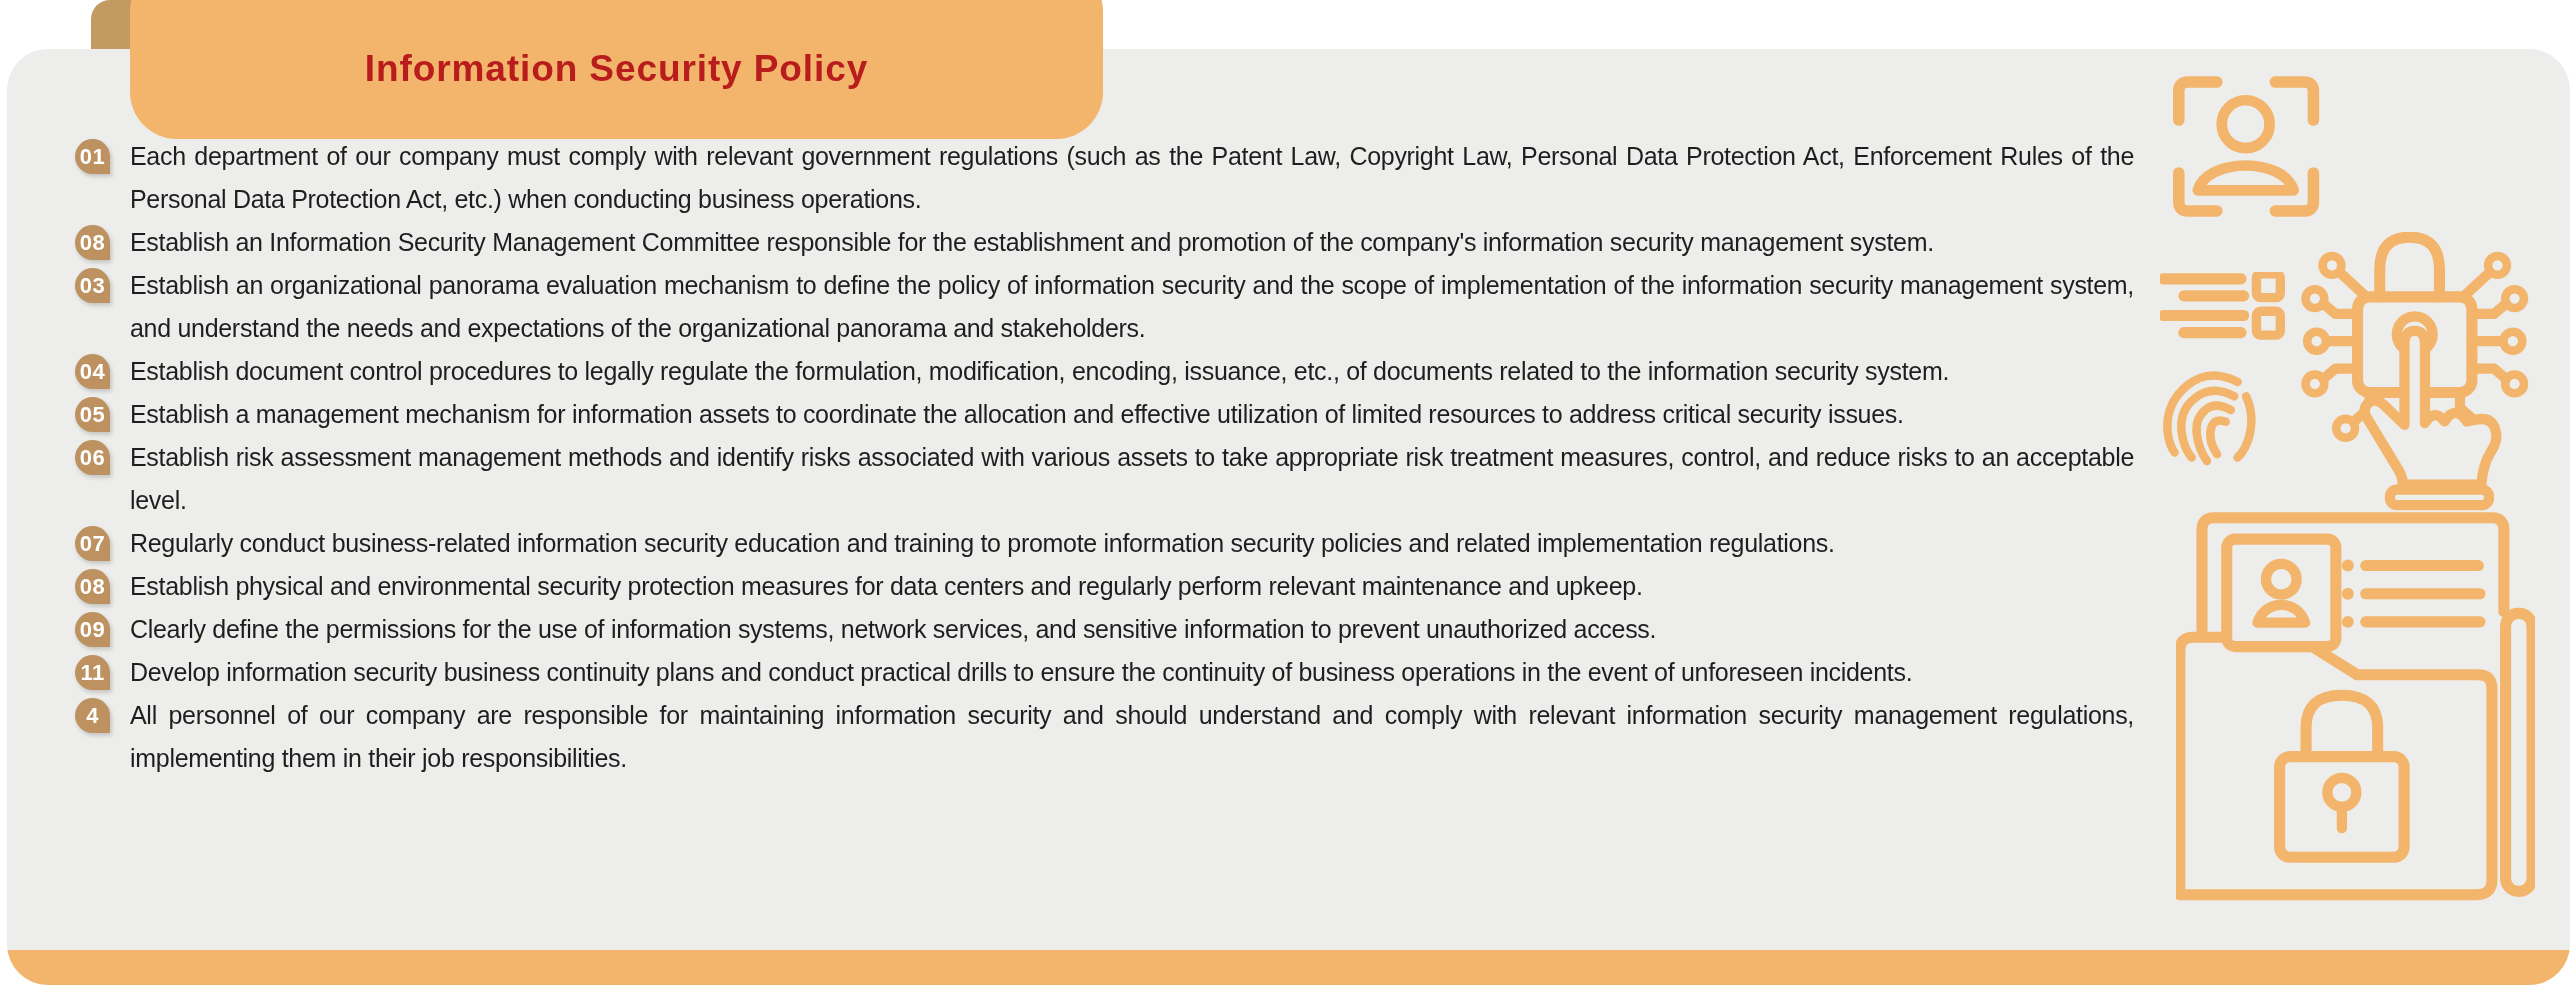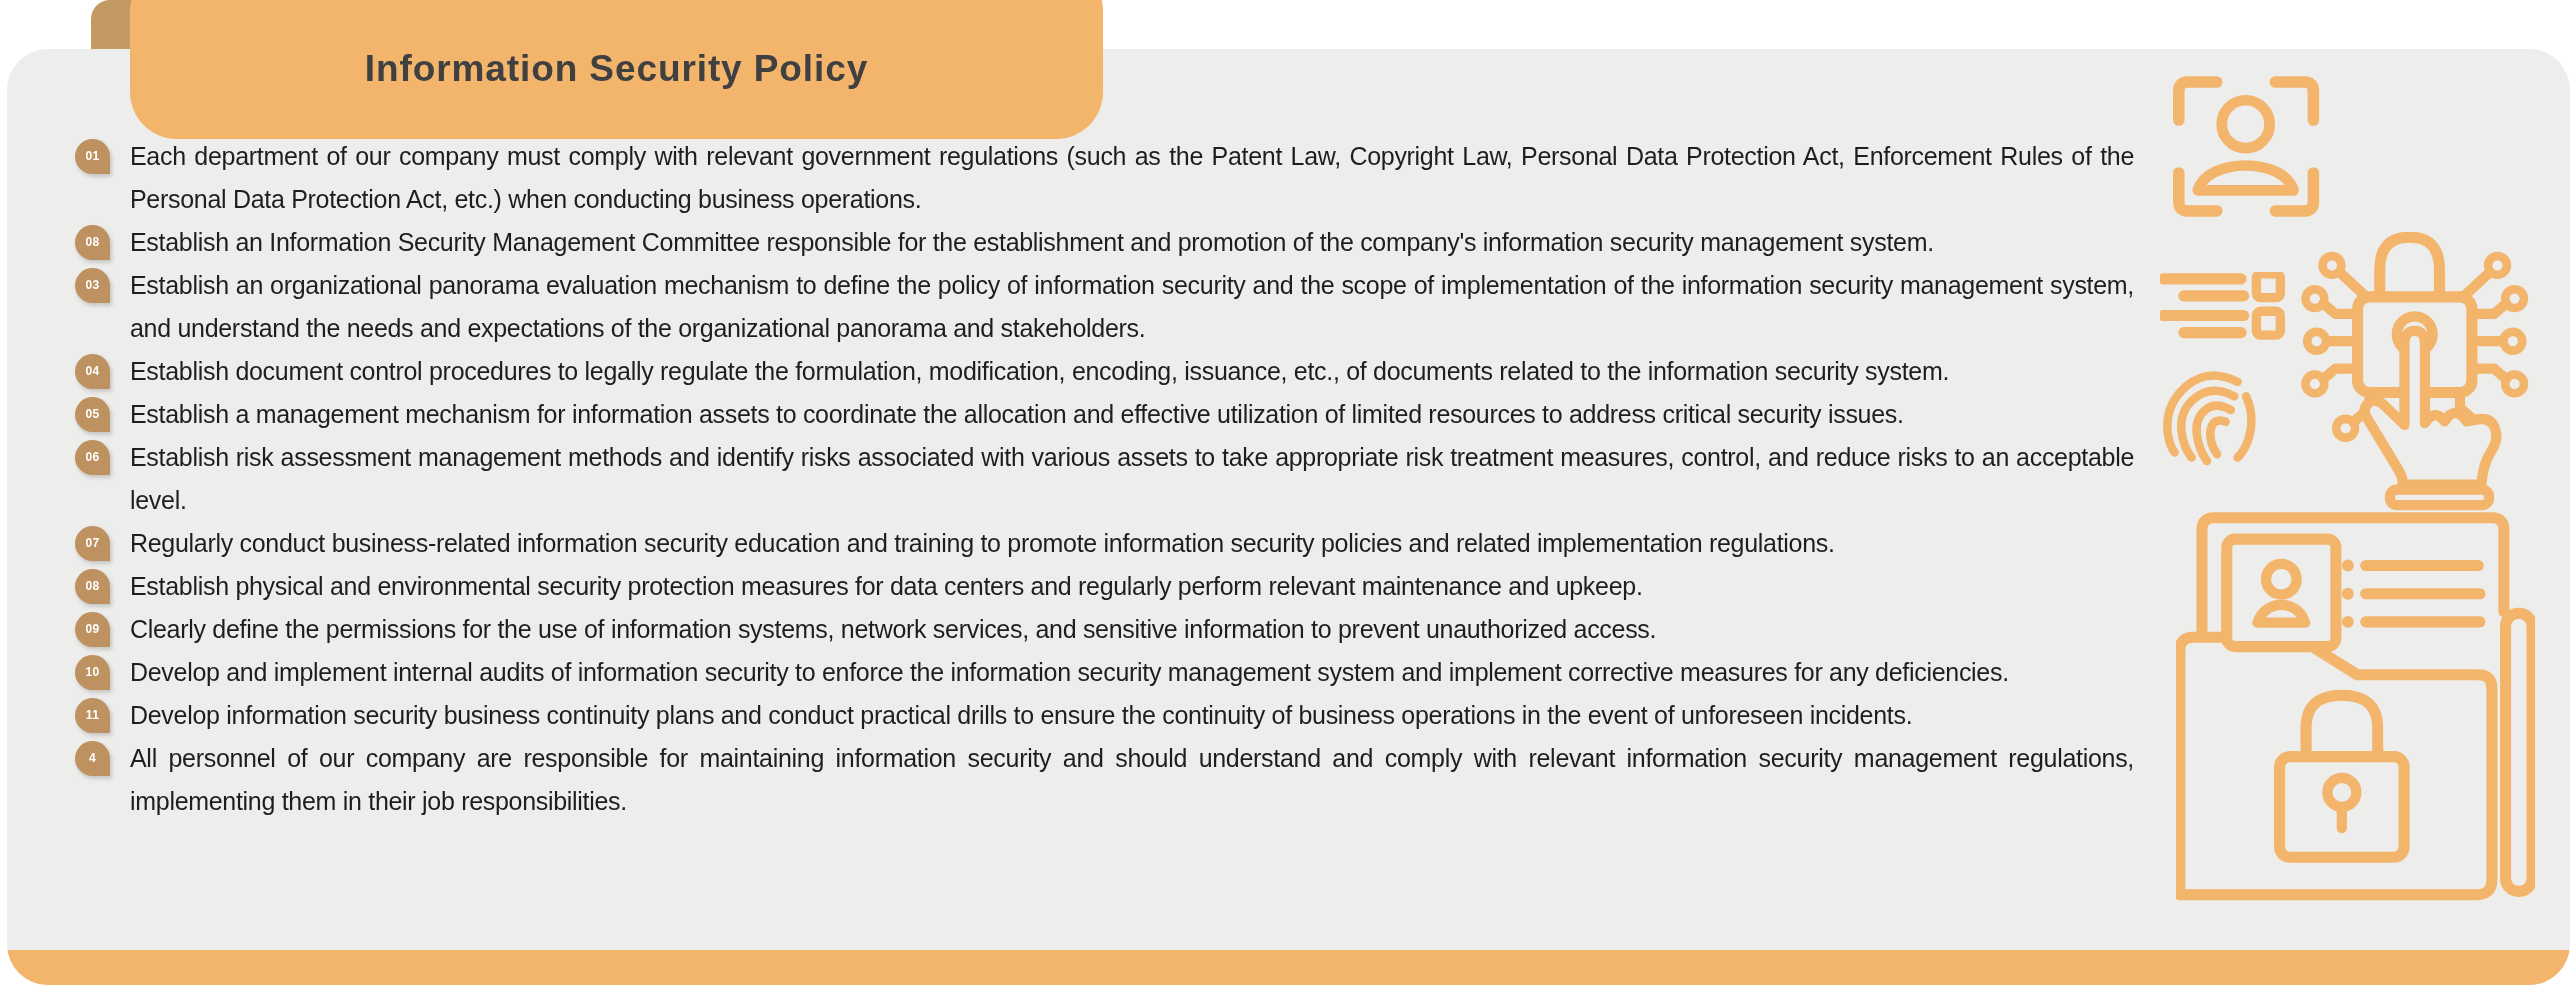--- a/index.html
+++ b/index.html
@@ -25,38 +25,38 @@
     background:#F3B46B;
   }
   
   .title-tab{
     position:absolute;left:130px;top:-36px;width:973px;height:175px;
     background:#F3B46B;border-radius:47px;z-index:3;
     display:flex;align-items:center;justify-content:center;
     box-sizing:border-box;padding-top:34px;
   }
   .title-tab h1{
-    margin:9px;color:#404040;font-size:37px;font-weight:700;
+    margin:9px;color:#b91c1c;font-size:37px;font-weight:700;
     letter-spacing:0.9px;
   }
   
   .policy-list{
     position:absolute;left:75px;top:135px;width:2059px;
     list-style:none;margin:0;padding:0;z-index:4;
   }
   .policy-list li{
     position:relative;box-sizing:border-box;width:2059px;
     padding-left:55px;
     font-size:25px;line-height:43px;letter-spacing:-0.3px;
     color:#1E1E1E;text-align:justify;
   }
   .num-badge{
     position:absolute;left:0;top:4.3px;width:35px;height:35px;
     background:#BE9260;border-radius:18px 18px 0 18px;
-    color:#ffffff;font-size:12px;font-weight:700;letter-spacing:0.4px;
+    color:#ffffff;font-size:22px;font-weight:700;letter-spacing:0.4px;
     display:flex;align-items:center;justify-content:center;
     box-shadow:1.7px 2.6px 4.3px rgba(0,0,0,0.18);
     font-family:"Liberation Sans",sans-serif;
   }
   .icon{position:absolute;z-index:3;}
   .icon-face-scan{left:2167px;top:73px;}
   .icon-data-lines{left:2160px;top:272px;}
   .icon-fingerprint{left:2161px;top:367px;}
   .icon-chip-lock{left:2291px;top:232px;}
   .icon-folder{left:2176px;top:511px;}
@@ -105,24 +105,20 @@
       <span class="num-badge">07</span>
       <span>Regularly conduct business-related information security education and training to promote information security policies and related implementation regulations.</span>
     </li>
     <li>
       <span class="num-badge">08</span>
       <span>Establish physical and environmental security protection measures for data centers and regularly perform relevant maintenance and upkeep.</span>
     </li>
     <li>
       <span class="num-badge">09</span>
       <span>Clearly define the permissions for the use of information systems, network services, and sensitive information to prevent unauthorized access.</span>
-    </li>
-    <li>
-      <span class="num-badge">10</span>
-      <span>Develop and implement internal audits of information security to enforce the information security management system and implement corrective measures for any deficiencies.</span>
     </li>
     <li>
       <span class="num-badge">11</span>
       <span>Develop information security business continuity plans and conduct practical drills to ensure the continuity of business operations in the event of unforeseen incidents.</span>
     </li>
     <li>
       <span class="num-badge">4</span>
       <span>All personnel of our company are responsible for maintaining information security and should understand and comply with relevant information security management regulations, implementing them in their job responsibilities.</span>
     </li>
   </ul>

